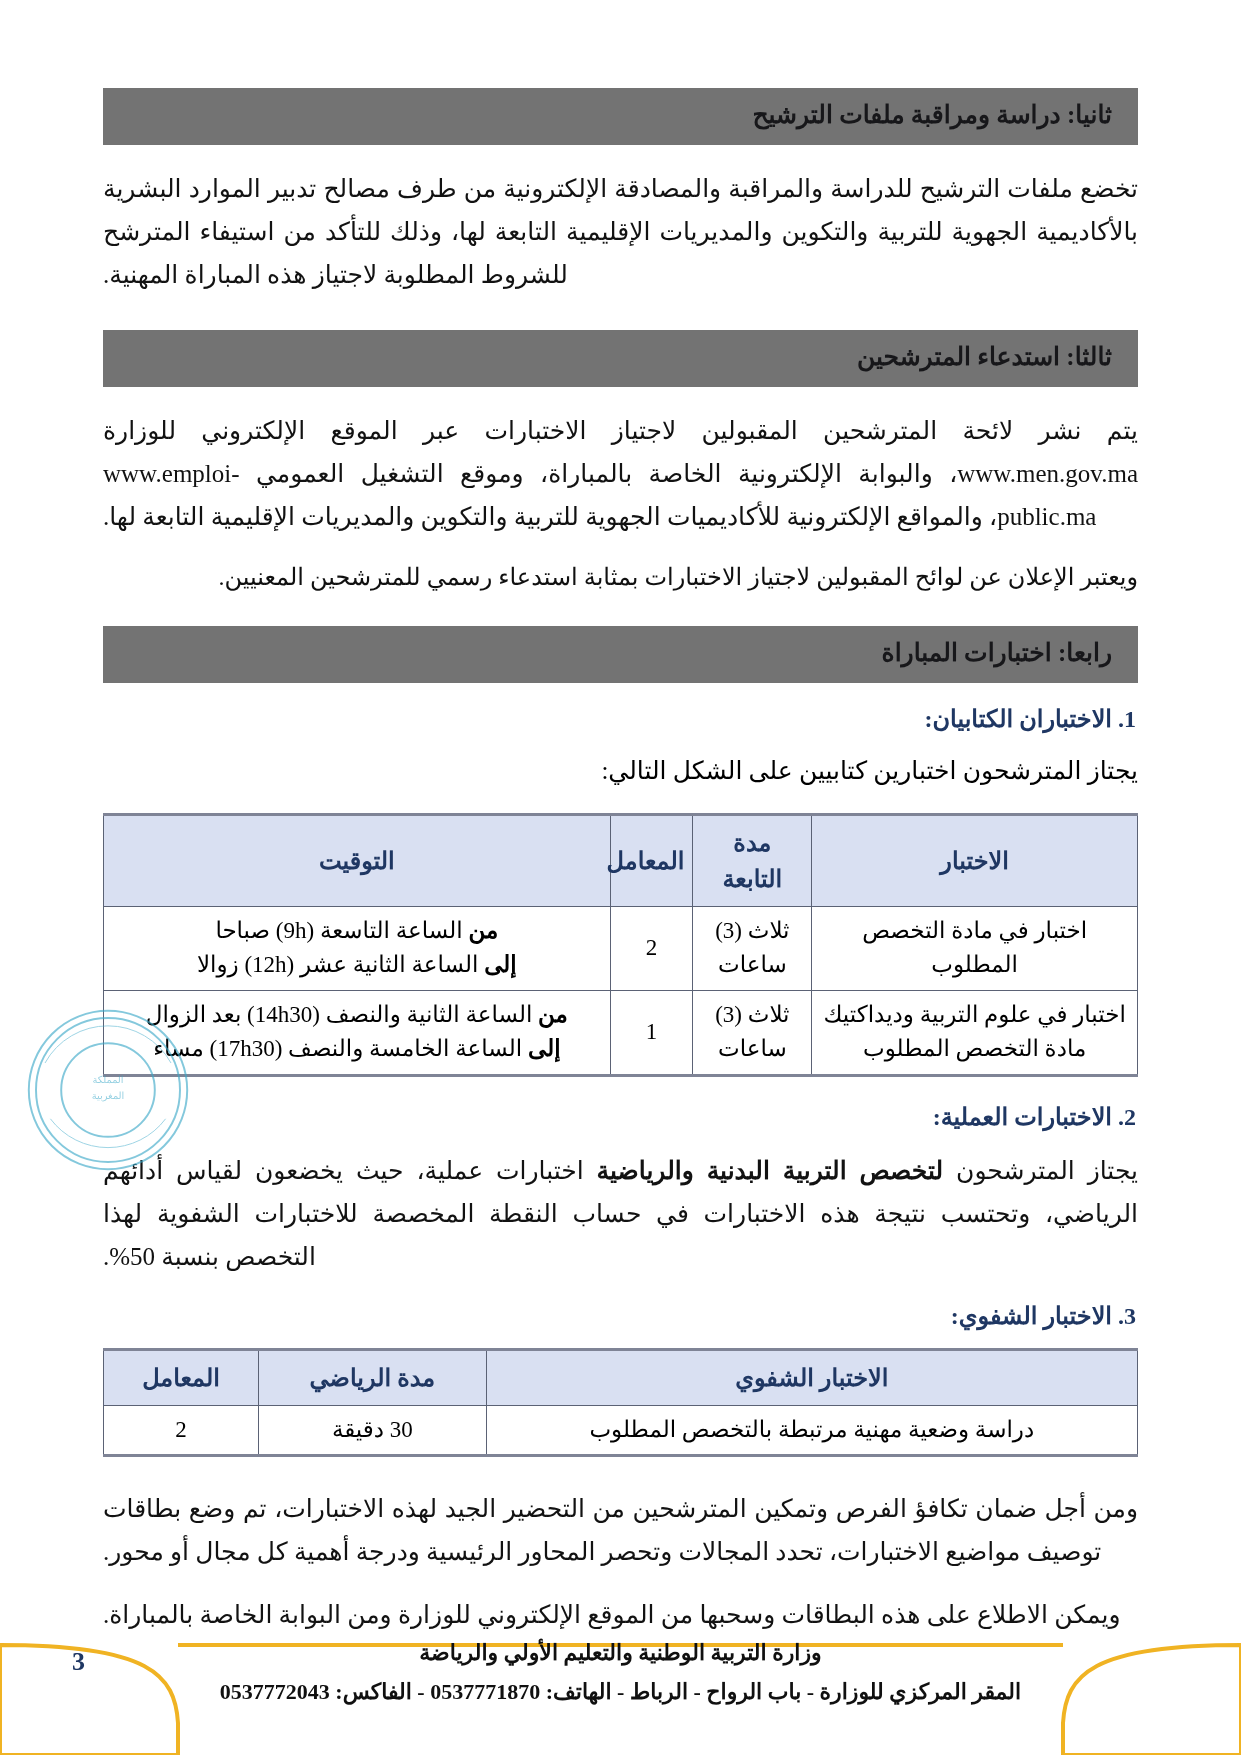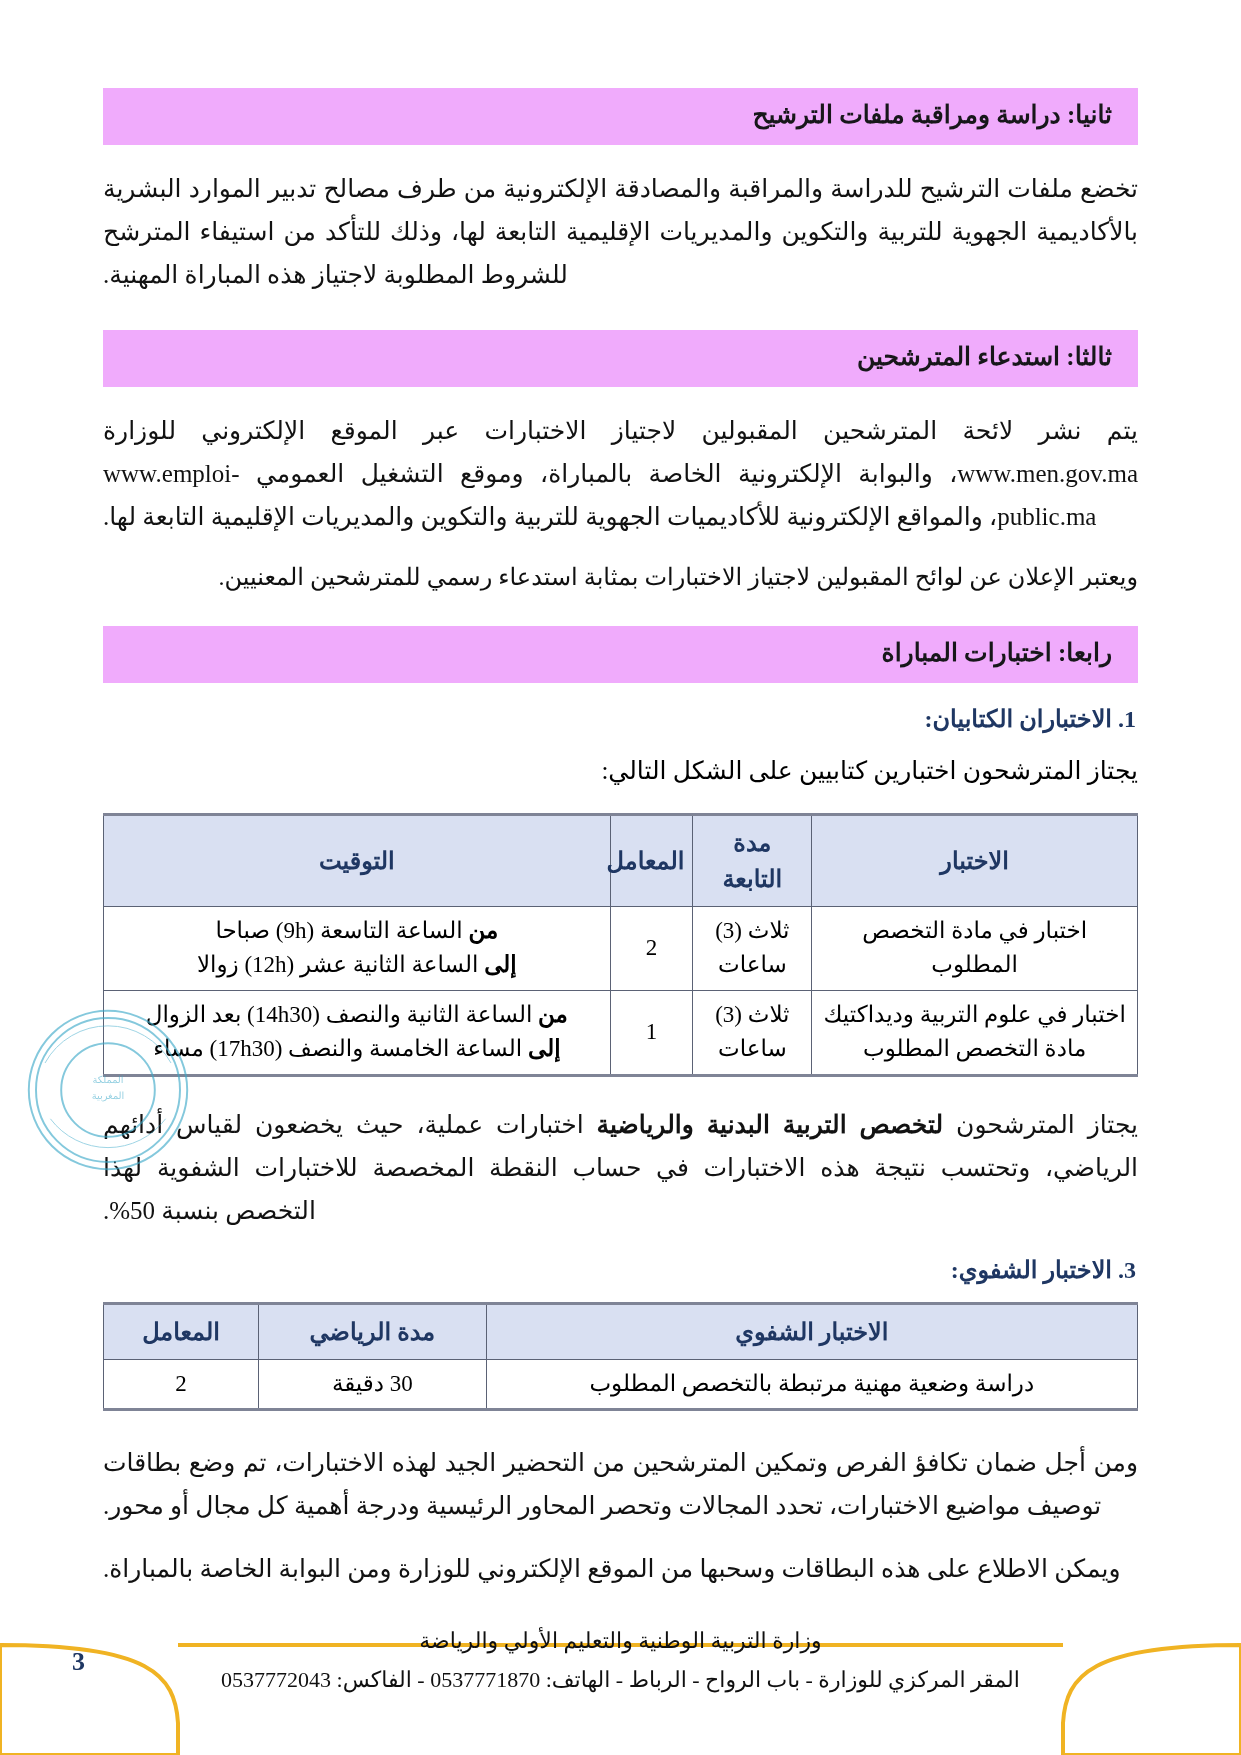--- a/index.html
+++ b/index.html
@@ -26,21 +26,21 @@
 
   .content {
     position: absolute;
     left: 103px;
     top: 88px;
     width: 1035px;
   }
 
   
   .section-band {
-    background: #f0abfc;
+    background: #737373;
     padding: 13px 26px 15px 26px;
     text-align: right;
     margin-bottom: 22px;
   }
   .section-band .band-text {
     font-family: "Liberation Serif", "DejaVu Serif", serif;
     font-weight: bold;
     font-size: 25px;
     color: #17171a;
     letter-spacing: 0px;
@@ -147,26 +147,27 @@
     left: 0;
     bottom: 0;
     width: 1241px;
     height: 210px;
   }
   .footer-swoosh { position:absolute; left:0; bottom:0; width:1241px; height:150px; }
   .footer-text {
     position: absolute;
     left: 0;
     right: 0;
-    bottom: 56px;
+    bottom: 44px;
     text-align: center;
     direction: rtl;
     font-size: 22px;
     line-height: 1.75;
     color: #101010;
+    font-weight: bold;
   }
   .footer-text .ftl { display:block; }
   .page-number {
     position: absolute;
     left: 72px;
     bottom: 78px;
     font-size: 26px;
     font-weight: bold;
     color: #1f3763;
     font-family: "Liberation Serif", serif;
@@ -234,20 +235,24 @@
           <td>ثلاث (3) ساعات</td>
           <td>1</td>
           <td class="timing-cell">
             <span class="ln"><span class="kw">من</span><span> الساعة الثانية والنصف (14h30) بعد الزوال</span></span>
             <span class="ln"><span class="kw">إلى</span><span> الساعة الخامسة والنصف (17h30) مساء</span></span>
           </td>
         </tr>
       </tbody>
     </table>
 
+    <div class="num-heading" style="margin-top:24px;">
+      <span class="num">2.</span>
+      <span>الاختبارات العملية:</span>
+    </div>
 
     <p class="body-text">
       <span>يجتاز المترشحون </span><b>لتخصص التربية البدنية والرياضية</b><span> اختبارات عملية، حيث يخضعون لقياس أدائهم الرياضي، وتحتسب نتيجة هذه الاختبارات في حساب النقطة المخصصة للاختبارات الشفوية لهذا التخصص بنسبة 50%.</span>
     </p>
 
     <div class="num-heading" style="margin-top:24px;">
       <span class="num">3.</span>
       <span>الاختبار الشفوي:</span>
     </div>
 

